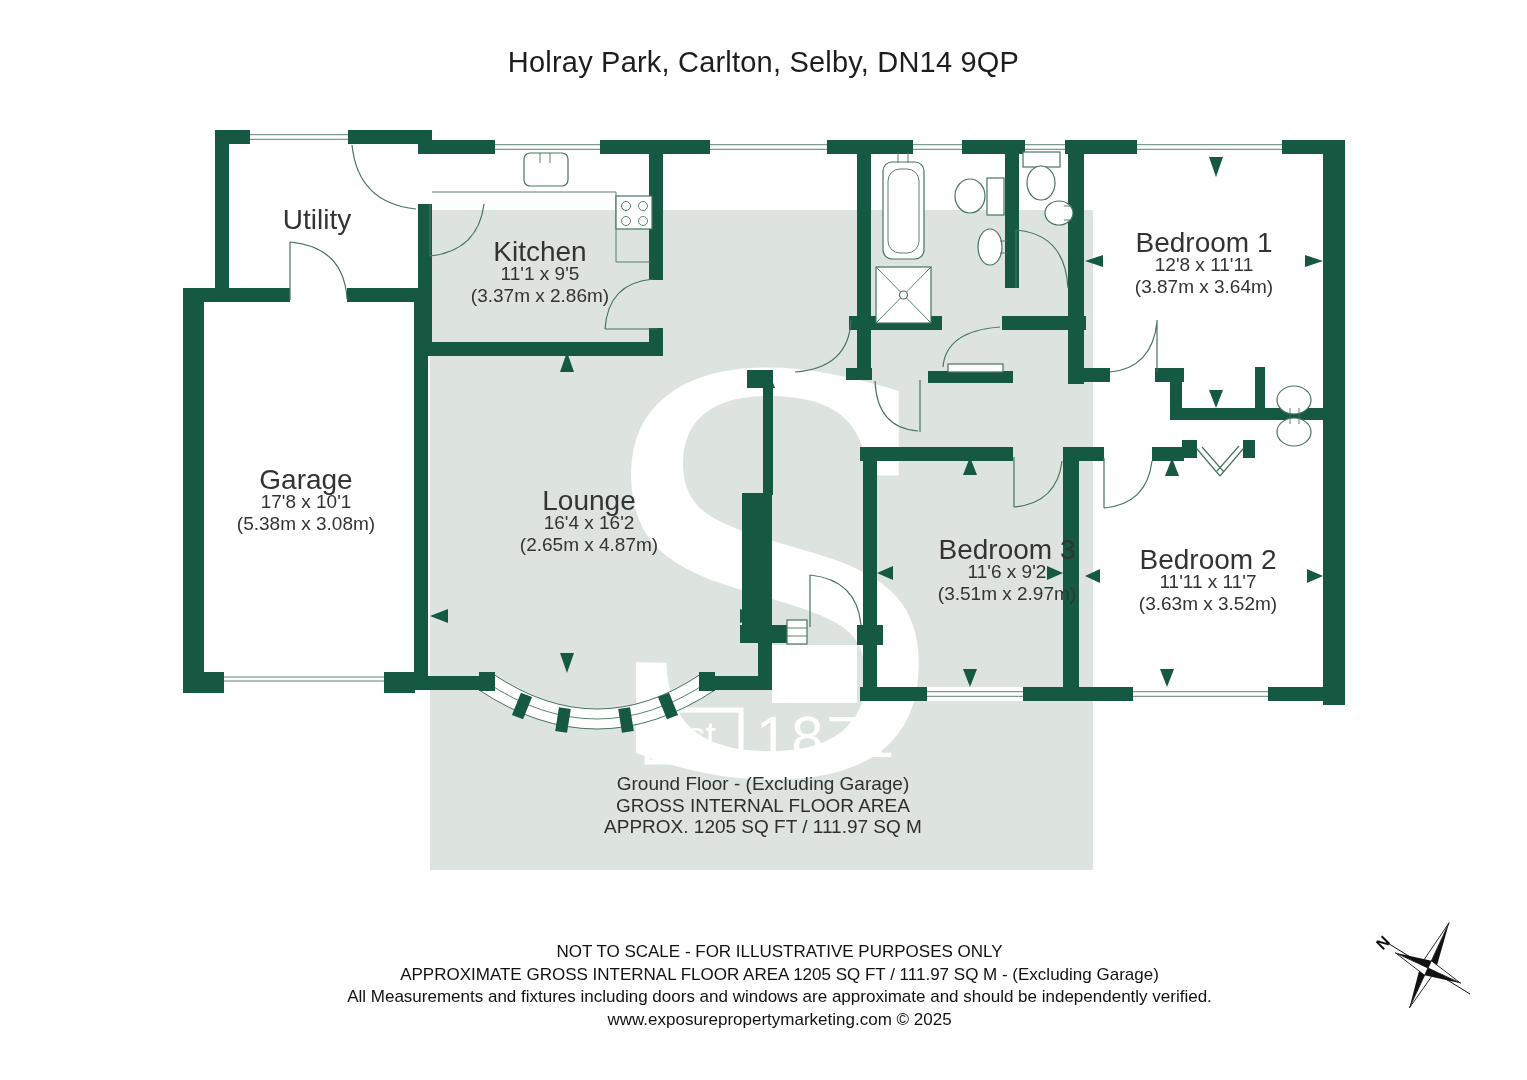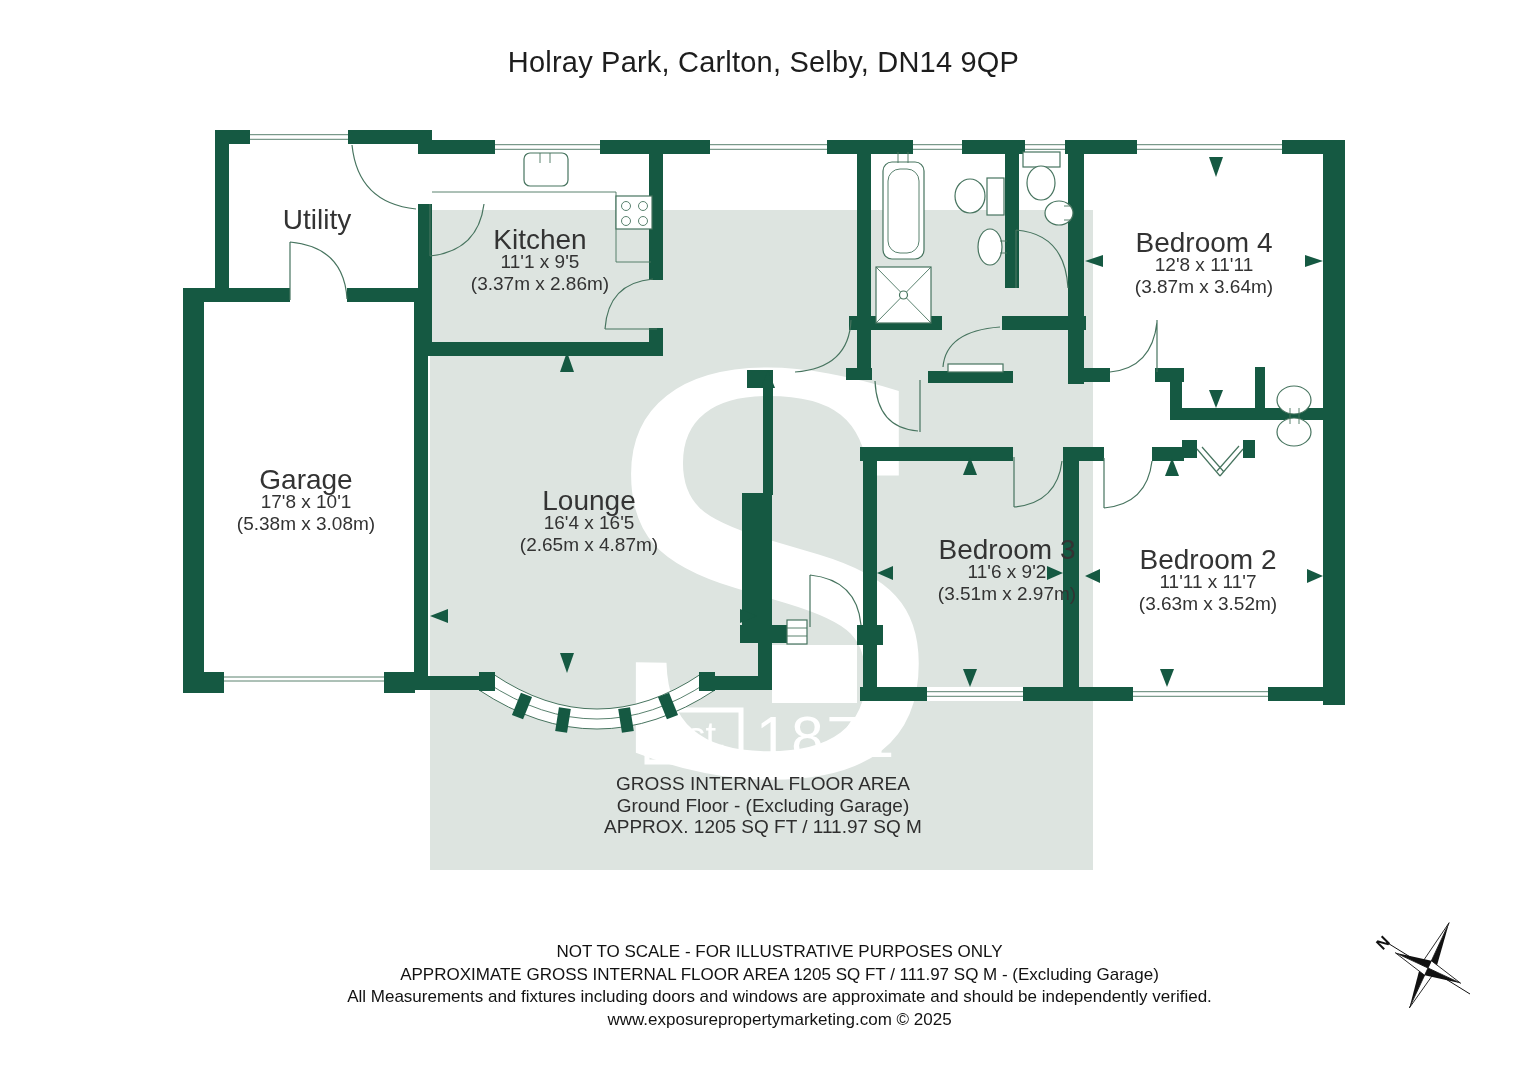--- a/index.html
+++ b/index.html
@@ -261,54 +261,54 @@
         <polygon points="-36,0 0,-8 0,0" fill="#111"></polygon>
           <polygon points="-36,0 0,8 0,0" fill="#fff" stroke="#111" stroke-width="0.8"></polygon>
       </g>
       <text x="-48" y="-16" font-size="16" font-weight="bold" fill="#111" transform="rotate(-45 -48 -20)">N</text>
     </g>
   </svg>
 
   <div class="room-label" style="left:317px;top:209px">
     <span class="room-name">Utility</span>
   </div>
-  <div class="room-label" style="left:540px;top:229px">
+  <div class="room-label" style="left:540px;top:241px">
     <span class="room-name">Kitchen</span>
     <span>11'1 x 9'5</span>
     <span>(3.37m x 2.86m)</span>
   </div>
   <div class="room-label" style="left:1204px;top:232px">
-    <span class="room-name">Bedroom 4</span>
+    <span class="room-name">Bedroom 1</span>
     <span>12'8 x 11'11</span>
     <span>(3.87m x 3.64m)</span>
   </div>
   <div class="room-label" style="left:306px;top:469px">
     <span class="room-name">Garage</span>
     <span>17'8 x 10'1</span>
     <span>(5.38m x 3.08m)</span>
   </div>
   <div class="room-label" style="left:589px;top:490px">
     <span class="room-name">Lounge</span>
-    <span>16'4 x 16'5</span>
+    <span>16'4 x 16'2</span>
     <span>(2.65m x 4.87m)</span>
   </div>
   <div class="room-label" style="left:1007px;top:539px">
     <span class="room-name">Bedroom 3</span>
     <span>11'6 x 9'2</span>
     <span>(3.51m x 2.97m)</span>
   </div>
   <div class="room-label" style="left:1208px;top:549px">
     <span class="room-name">Bedroom 2</span>
     <span>11'11 x 11'7</span>
     <span>(3.63m x 3.52m)</span>
   </div>
 
   <div class="floor-summary">
+    <div>Ground Floor - (Excluding Garage)</div>
     <div>GROSS INTERNAL FLOOR AREA</div>
-    <div>Ground Floor - (Excluding Garage)</div>
     <div>APPROX. 1205 SQ FT / 111.97 SQ M</div>
   </div>
 
   <div class="plan-footer">
     <div>NOT TO SCALE - FOR ILLUSTRATIVE PURPOSES ONLY</div>
     <div>APPROXIMATE GROSS INTERNAL FLOOR AREA 1205 SQ FT / 111.97 SQ M - (Excluding Garage)</div>
     <div>All Measurements and fixtures including doors and windows are approximate and should be independently verified.</div>
     <div>www.exposurepropertymarketing.com © 2025</div>
   </div>
 

